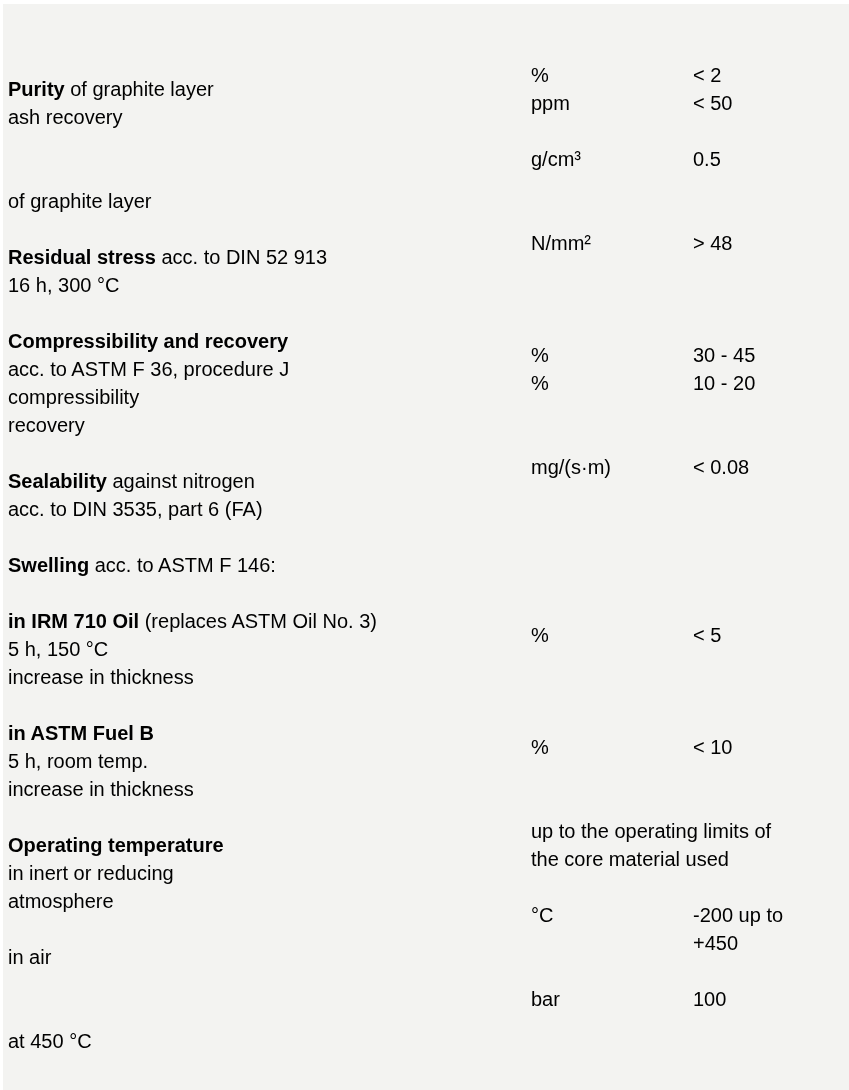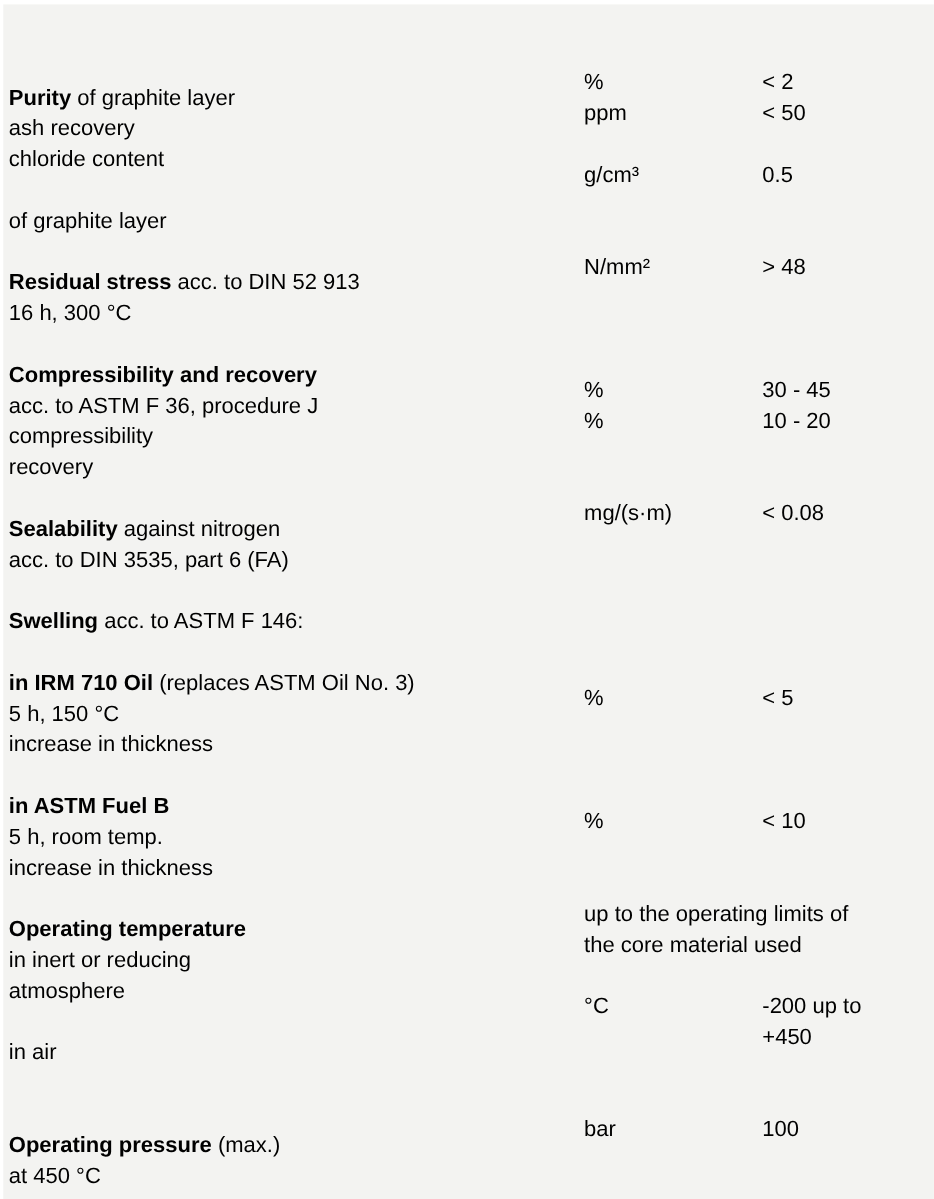--- a/index.html
+++ b/index.html
@@ -47,21 +47,20 @@
     <div class="c1"><span class="b">Purity</span><span class="r"> of graphite layer</span></div>
   </div>
 
   <div class="row">
     <div class="c1"><span class="r">ash recovery</span></div>
     <div class="c2">%</div>
     <div class="c3">&lt; 2</div>
   </div>
 
   <div class="row">
-    <div class="c1"><span class="r">chloride content</span></div>
     <div class="c2">ppm</div>
     <div class="c3">&lt; 50</div>
   </div>
 
   <div class="row"></div>
 
 
   <div class="row">
     <div class="c1"><span class="r">of graphite layer</span></div>
     <div class="c2">g/cm³</div>
@@ -175,23 +174,20 @@
     <div class="c2">°C</div>
     <div class="c3">-200 up to</div>
   </div>
 
   <div class="row">
     <div class="c3">+450</div>
   </div>
 
   <div class="row"></div>
 
-  <div class="row">
-    <div class="c1"><span class="b">Operating pressure</span><span class="r"> (max.)</span></div>
-  </div>
 
   <div class="row">
     <div class="c1"><span class="r">at 450 °C</span></div>
     <div class="c2">bar</div>
     <div class="c3">100</div>
   </div>
 
 </div>
 
 </body></html>

